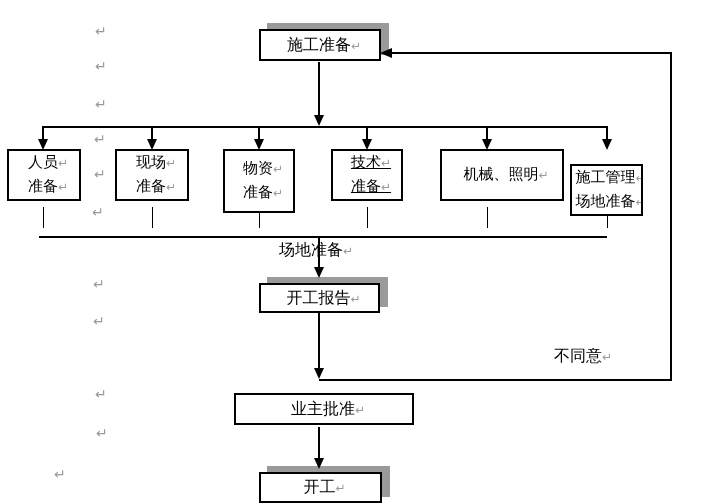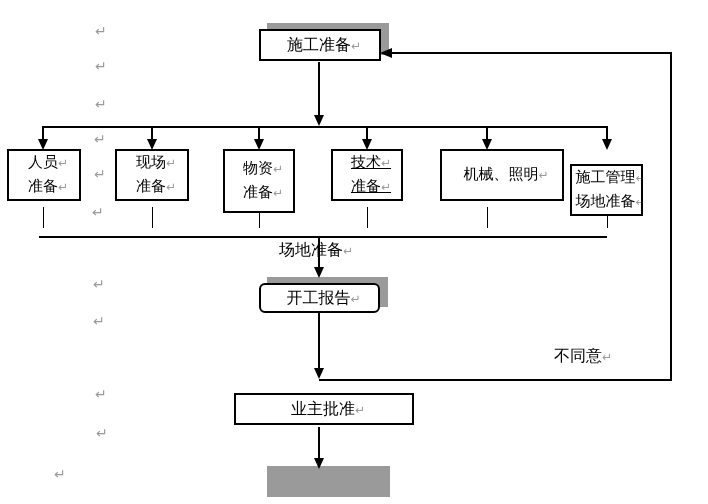--- a/index.html
+++ b/index.html
@@ -99,28 +99,31 @@
 
   <div class="box" style="left:440px;top:149px;width:124px;height:52px;">
     <div><span>机械、照明</span><span class="mark">↵</span></div>
   </div>
 
   <div class="box" style="left:570px;top:164px;width:73px;height:52px;">
     <div><span>施工管理</span><span class="mark">↵</span></div>
     <div><span>场地准备</span><span class="mark">↵</span></div>
   </div>
 
-  <div class="box big" style="left:259px;top:283px;width:121px;height:30px;border-radius:6px;">
+  <div class="box big" style="left:259px;top:283px;width:121px;height:30px;">
     <div><span>开工报告</span><span class="mark">↵</span></div>
   </div>
 
   <div class="box big" style="left:234px;top:393px;width:180px;height:32px;align-items:center;">
     <div><span>业主批准</span><span class="mark">↵</span></div>
   </div>
 
+  <div class="box big" style="left:259px;top:472px;width:123px;height:31px;">
+    <div><span>开工</span><span class="mark">↵</span></div>
+  </div>
 
   <div class="flabel" style="left:279px;top:240px;"><span>场地准备</span><span class="mark">↵</span></div>
   <div class="flabel" style="left:554px;top:346px;"><span>不同意</span><span class="mark">↵</span></div>
 
   <span class="pmark" style="left:95px;top:23px;">↵</span>
   <span class="pmark" style="left:95px;top:58px;">↵</span>
   <span class="pmark" style="left:95px;top:96px;">↵</span>
   <span class="pmark" style="left:94px;top:131px;">↵</span>
   <span class="pmark" style="left:94px;top:166px;">↵</span>
   <span class="pmark" style="left:92px;top:204px;">↵</span>

